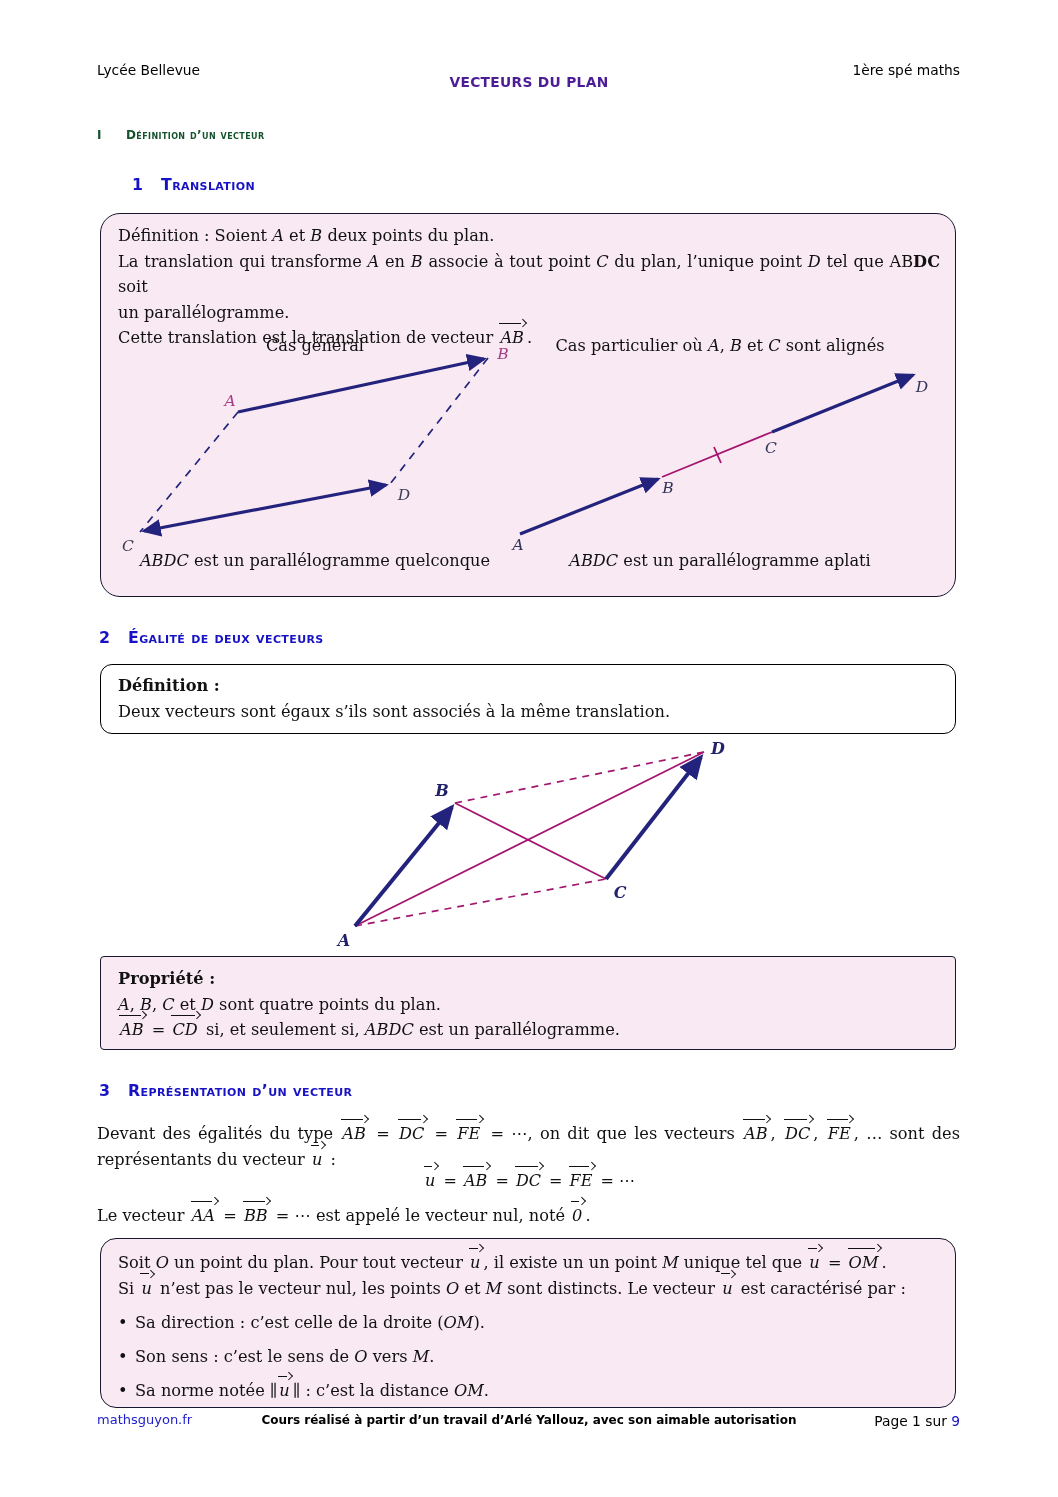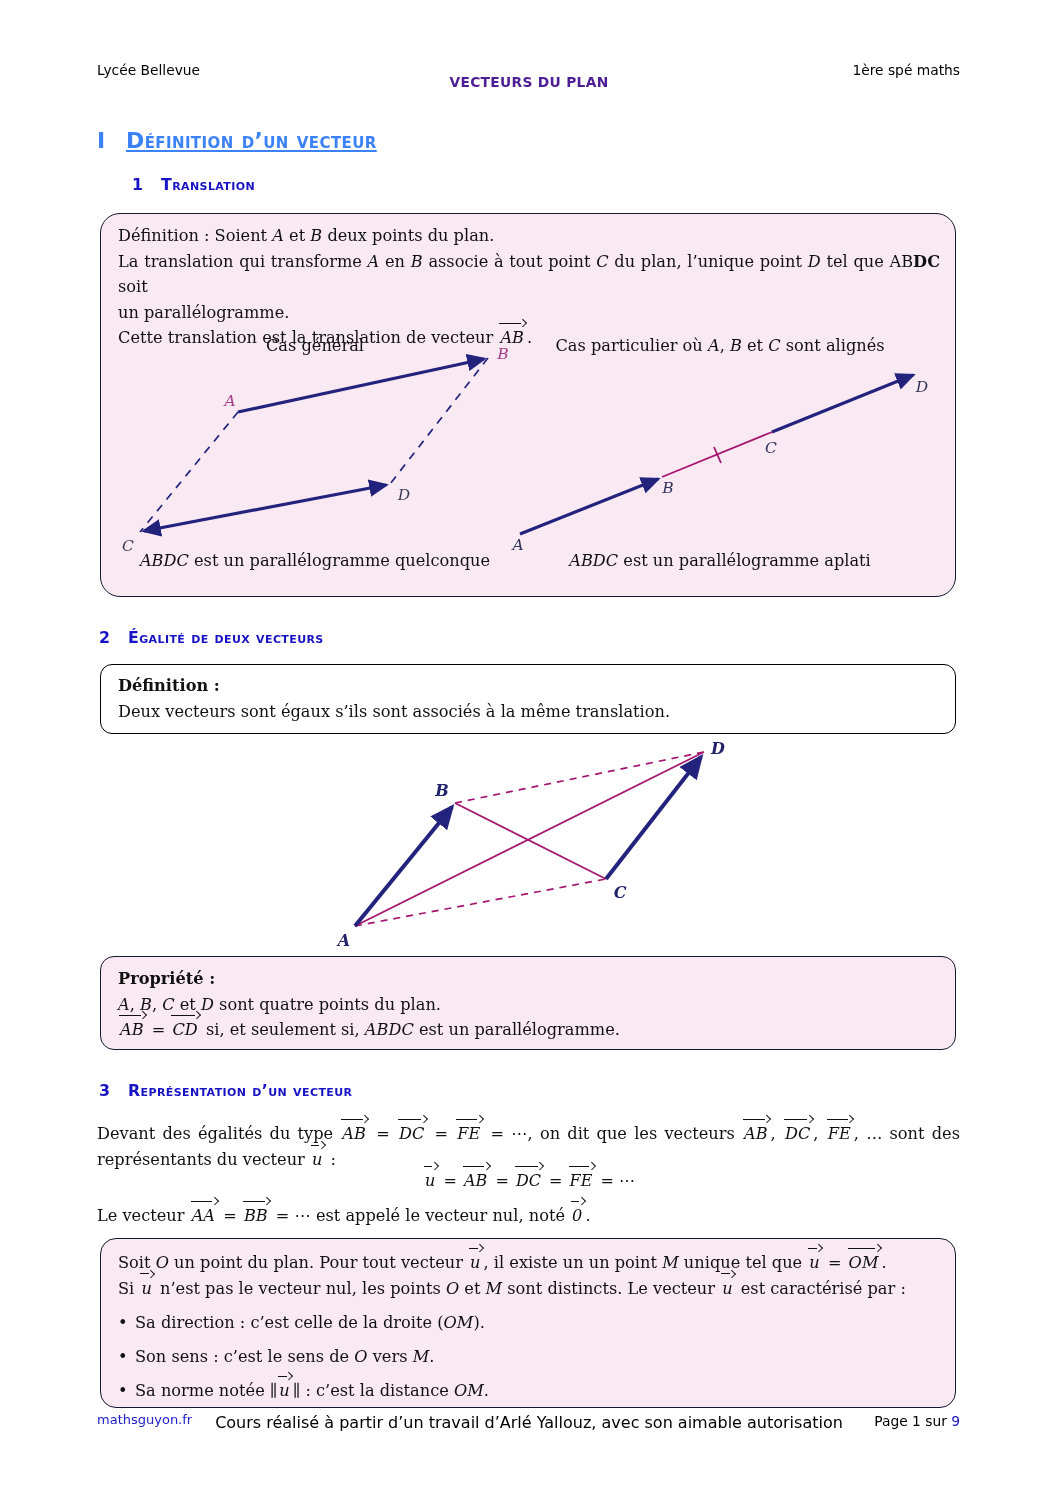--- a/index.html
+++ b/index.html
@@ -10,25 +10,25 @@
   .i{font-style:italic;}
   .b{font-weight:bold;}
   .vec{position:relative;display:inline-block;font-style:italic;margin:0 3px 0 2px;}
   .vec::before{content:"";position:absolute;left:-1px;right:3px;top:-2.5px;border-top:1.4px solid currentColor;}
   .vec::after{content:"";position:absolute;right:-2px;top:-5px;width:4.5px;height:4.5px;
               border-top:1.4px solid currentColor;border-right:1.4px solid currentColor;transform:rotate(45deg);}
   
   .hf{font-family:"DejaVu Sans", sans-serif;font-size:13.8px;color:#000;}
   .doc-title{font-weight:bold;color:#4c1d95;letter-spacing:.3px;margin-top:12px;}
   .site-link{color:#2121cc;}
-  .footer-center{font-weight:normal;font-size:16px;}
+  .footer-center{font-weight:bold;font-size:12px;}
   .page-num-total{color:#1712c4;}
   
   .head{font-family:"DejaVu Sans", sans-serif;font-weight:bold;font-variant-caps:small-caps;letter-spacing:.4px;}
-  .part-head{font-size:22px;color:#3b82f6;text-decoration:underline;}
+  .part-head{font-size:12px;color:#14532d;}
   .sub-head{font-size:15.8px;color:#1712c4;}
   .head .num{display:inline-block;min-width:16px;margin-right:13px;}
   
   .roundbox{position:absolute;box-sizing:border-box;}
   .pinkbox{background:#f9e9f2;border:1.5px solid #17172f;}
   .whitebox{background:#ffffff;border:1.4px solid #000;}
   .boxline{line-height:25.6px;}
   .jst{text-align:justify;text-align-last:justify;}
   .fig-title,.fig-caption{text-align:center;}
   .bullet-row{display:flex;line-height:26px;}
@@ -110,21 +110,21 @@
     <line x1="55" y1="186" x2="404" y2="12" stroke="#a4156f" stroke-width="1.7"></line>
     <line x1="155" y1="63" x2="306" y2="139" stroke="#a4156f" stroke-width="1.7"></line>
     <line x1="55" y1="186" x2="152" y2="67" stroke="#23237d" stroke-width="4" marker-end="url(#arrNavy)"></line>
     <line x1="306" y1="139" x2="401" y2="17" stroke="#23237d" stroke-width="4" marker-end="url(#arrNavy)"></line>
     <text x="44" y="206" font-size="16" font-style="italic" font-weight="bold" fill="#22226b" text-anchor="middle">A</text>
     <text x="142" y="56" font-size="16" font-style="italic" font-weight="bold" fill="#22226b" text-anchor="middle">B</text>
     <text x="320" y="158" font-size="16" font-style="italic" font-weight="bold" fill="#22226b" text-anchor="middle">C</text>
     <text x="418" y="14" font-size="16" font-style="italic" font-weight="bold" fill="#22226b" text-anchor="middle">D</text>
   </svg>
 
-  <div class="roundbox pinkbox" style="left:100px;top:956px;width:856px;height:94px;border-radius:14px;">
+  <div class="roundbox pinkbox" style="left:100px;top:956px;width:856px;height:94px;border-radius:4px;">
     <div style="padding:9px 16px 0 17px;">
       <div class="boxline b">Propriété :</div>
       <div class="boxline"><span class="i">A</span><span>, </span><span class="i">B</span><span>, </span><span class="i">C</span><span> et </span><span class="i">D</span><span> sont quatre points du plan.</span></div>
       <div class="boxline"><span class="vec">AB</span><span> = </span><span class="vec">CD</span><span> si, et seulement si, </span><span class="i">ABDC</span><span> est un parallélogramme.</span></div>
     </div>
   </div>
 
   <div class="abs head sub-head" style="left:99px;top:1081px;">
     <span class="num">3</span><span>Représentation d’un vecteur</span>
   </div>

